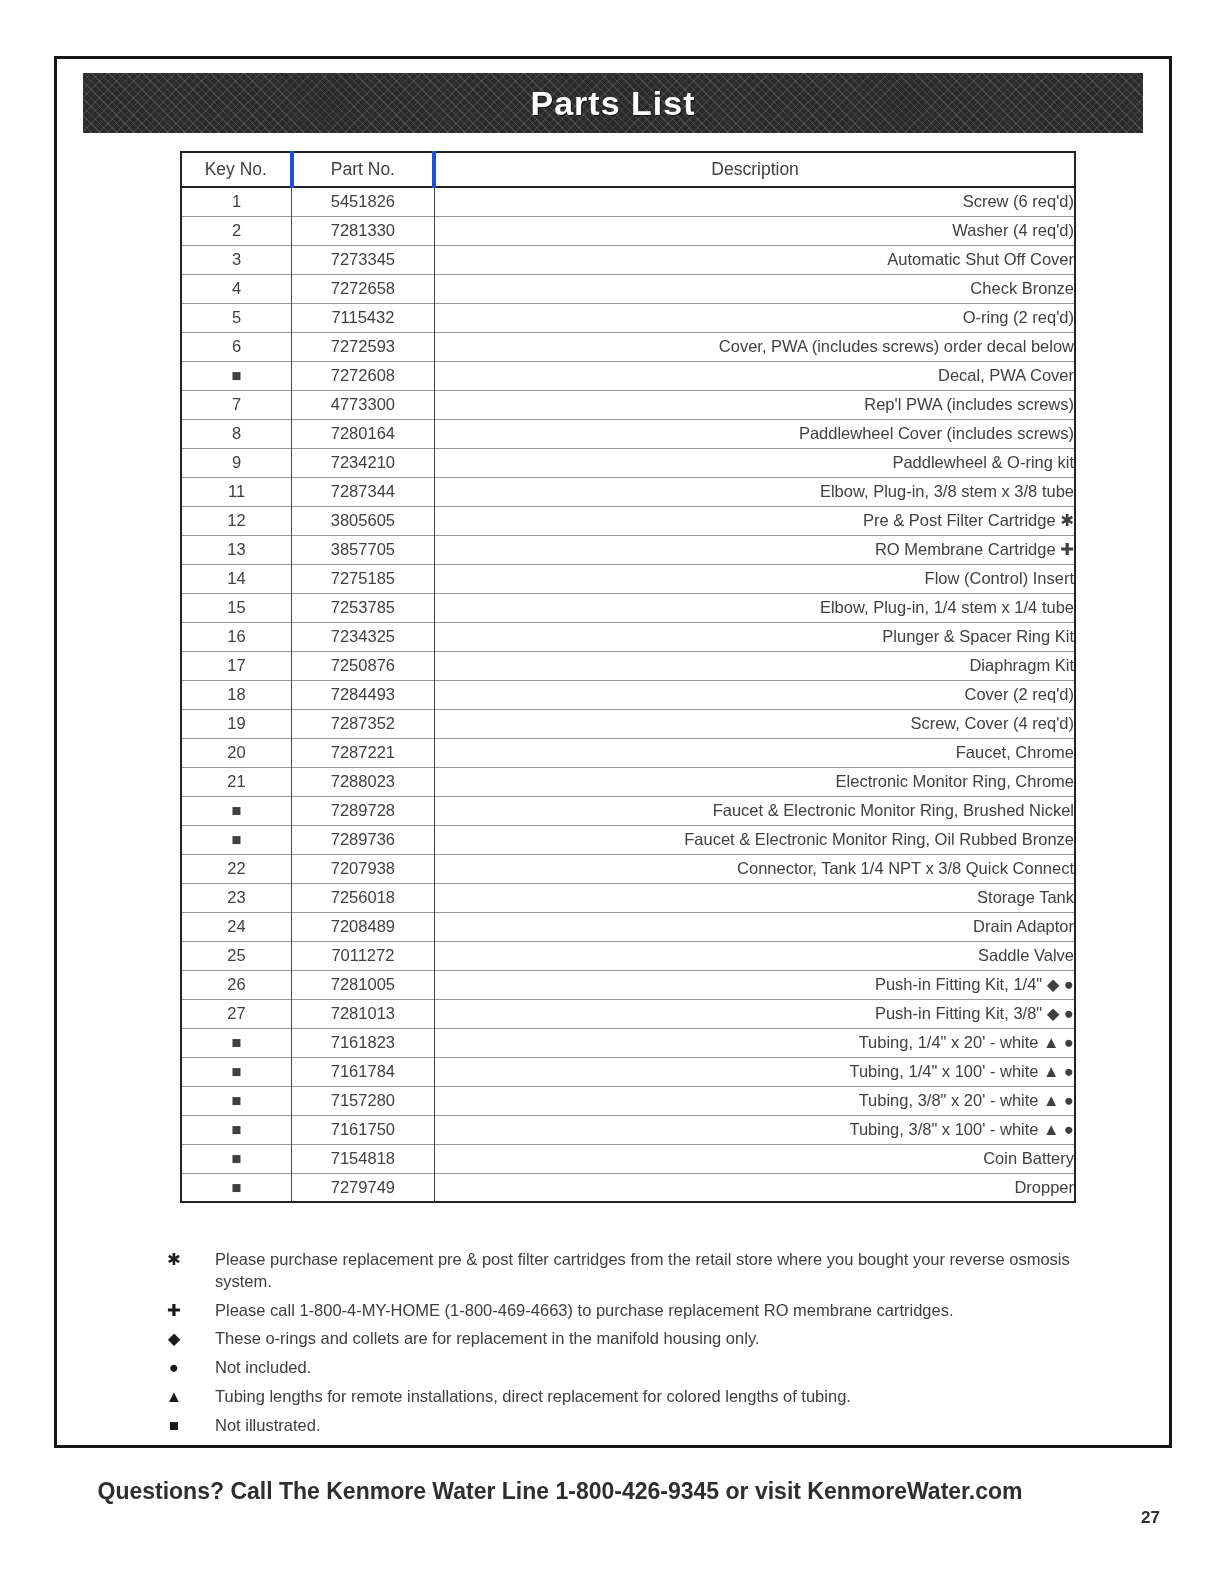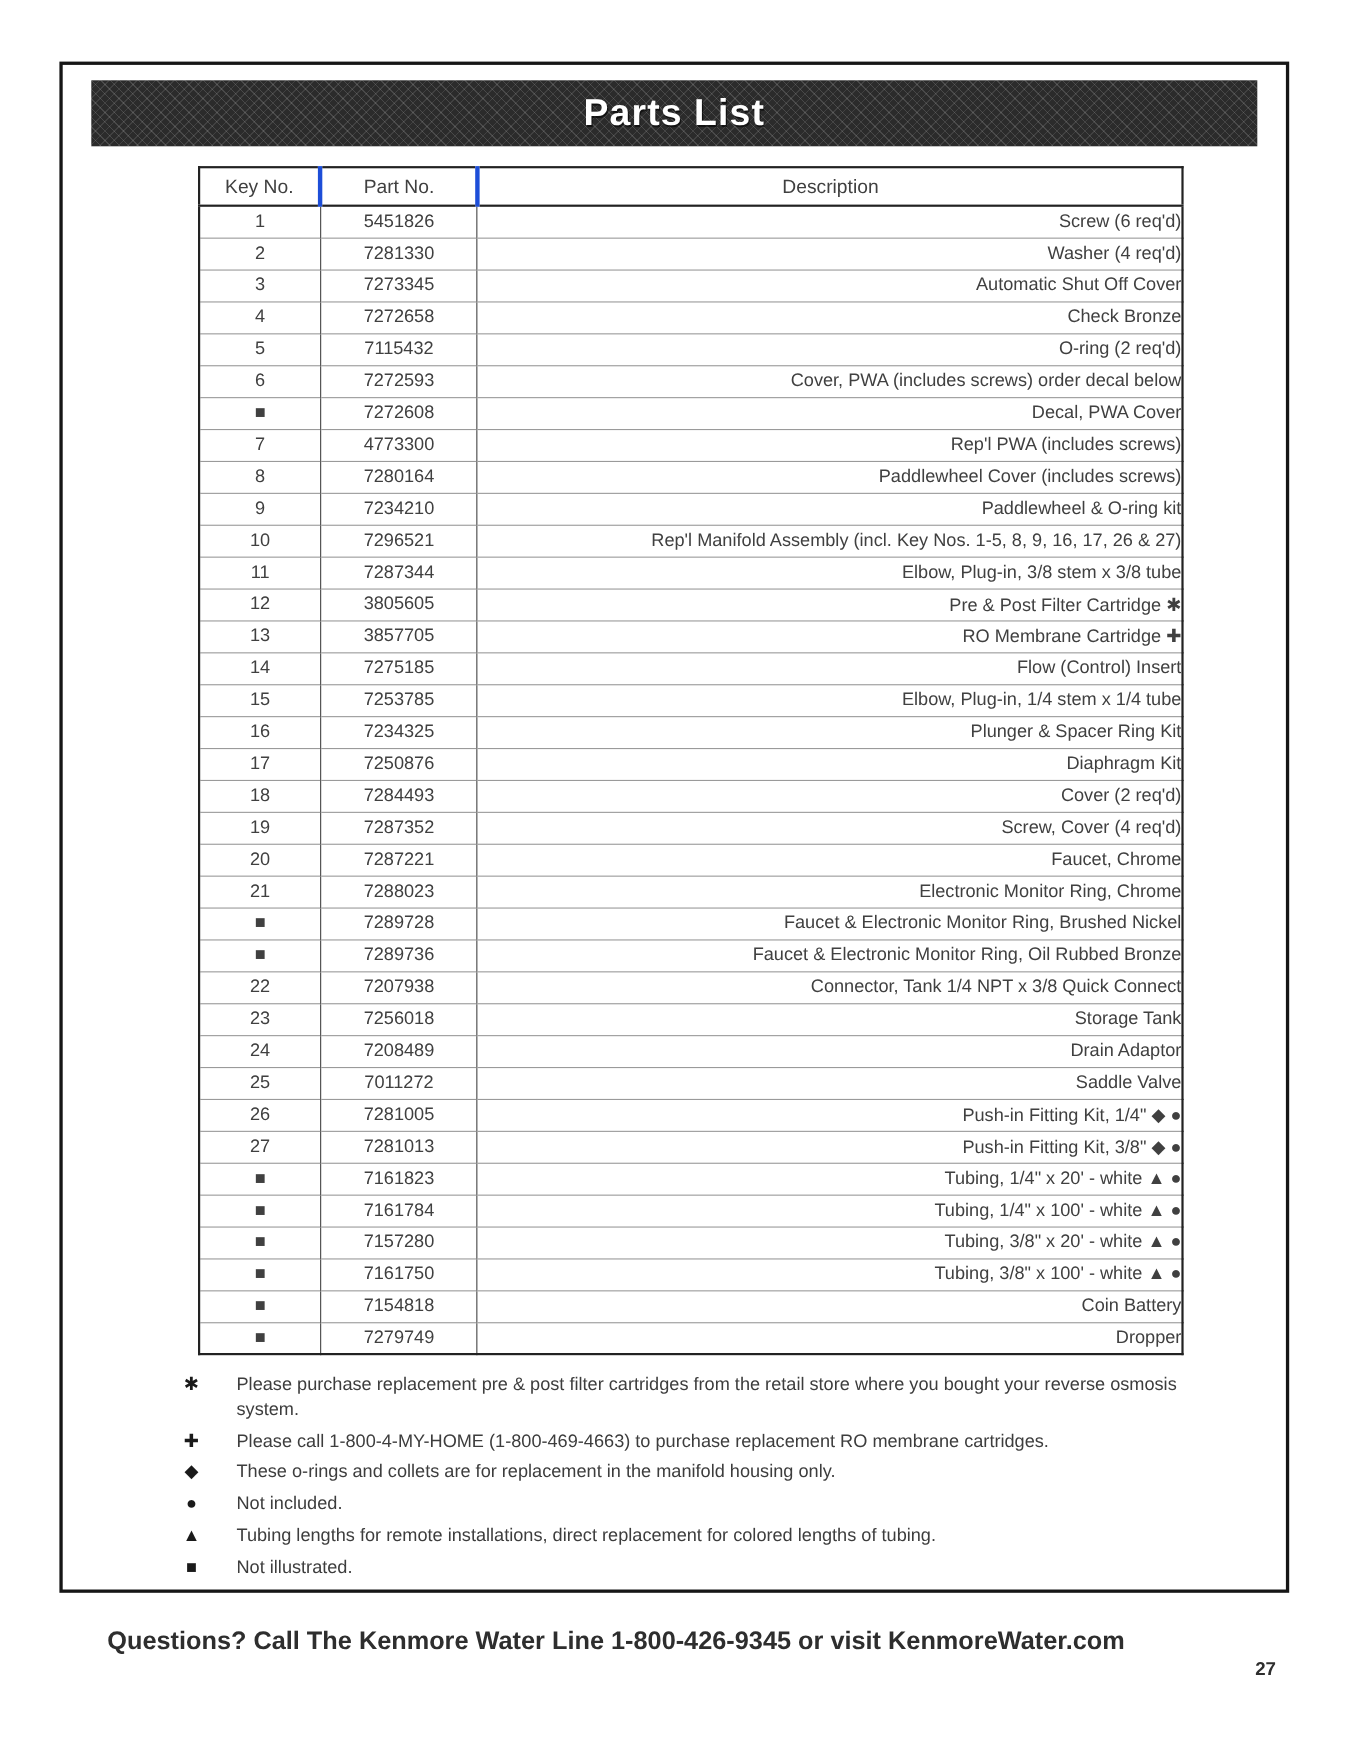--- a/index.html
+++ b/index.html
@@ -180,25 +180,20 @@
             <td class="col-key">8</td>
             <td class="col-part">7280164</td>
             <td class="col-desc">Paddlewheel Cover (includes screws)</td>
           </tr>
           <tr>
             <td class="col-key">9</td>
             <td class="col-part">7234210</td>
             <td class="col-desc">Paddlewheel &amp; O-ring kit</td>
           </tr>
           <tr>
-            <td class="col-key">10</td>
-            <td class="col-part">7296521</td>
-            <td class="col-desc">Rep'l Manifold Assembly (incl. Key Nos. 1-5, 8, 9, 16, 17, 26 &amp; 27)</td>
-          </tr>
-          <tr>
             <td class="col-key">11</td>
             <td class="col-part">7287344</td>
             <td class="col-desc">Elbow, Plug-in, 3/8 stem x 3/8 tube</td>
           </tr>
           <tr>
             <td class="col-key">12</td>
             <td class="col-part">3805605</td>
             <td class="col-desc">Pre &amp; Post Filter Cartridge ✱</td>
           </tr>
           <tr>

